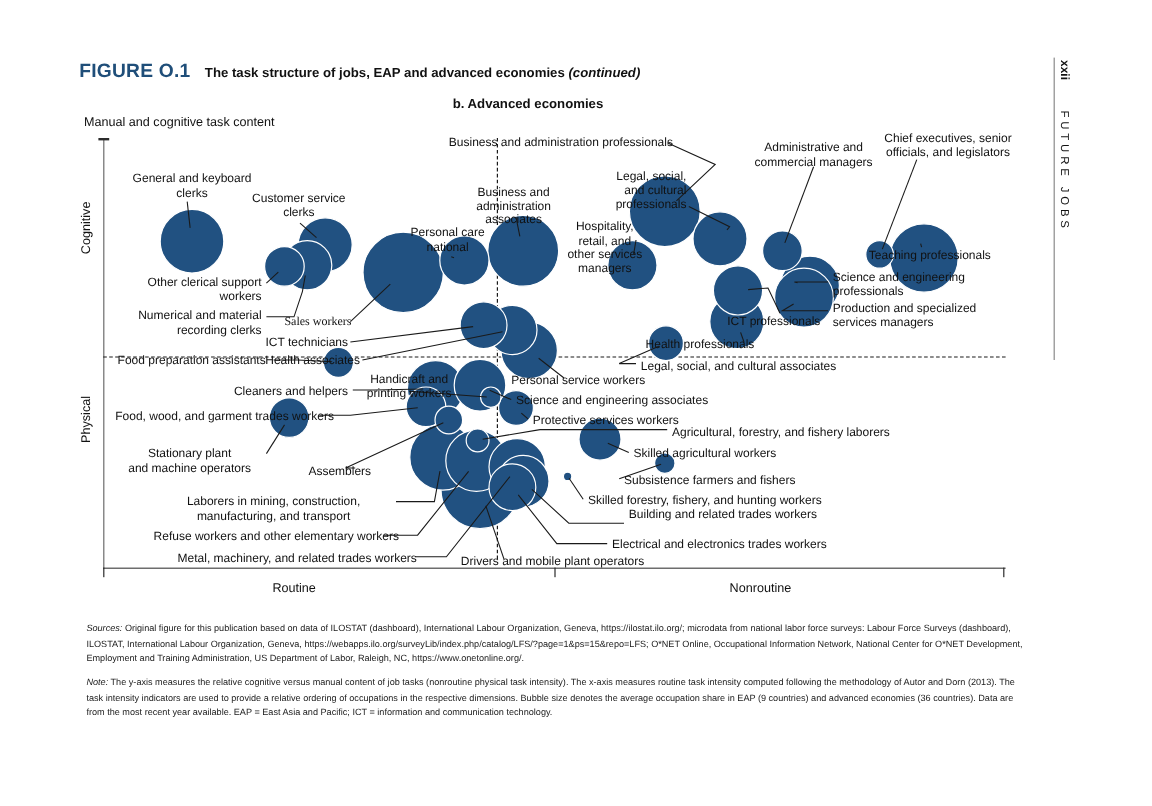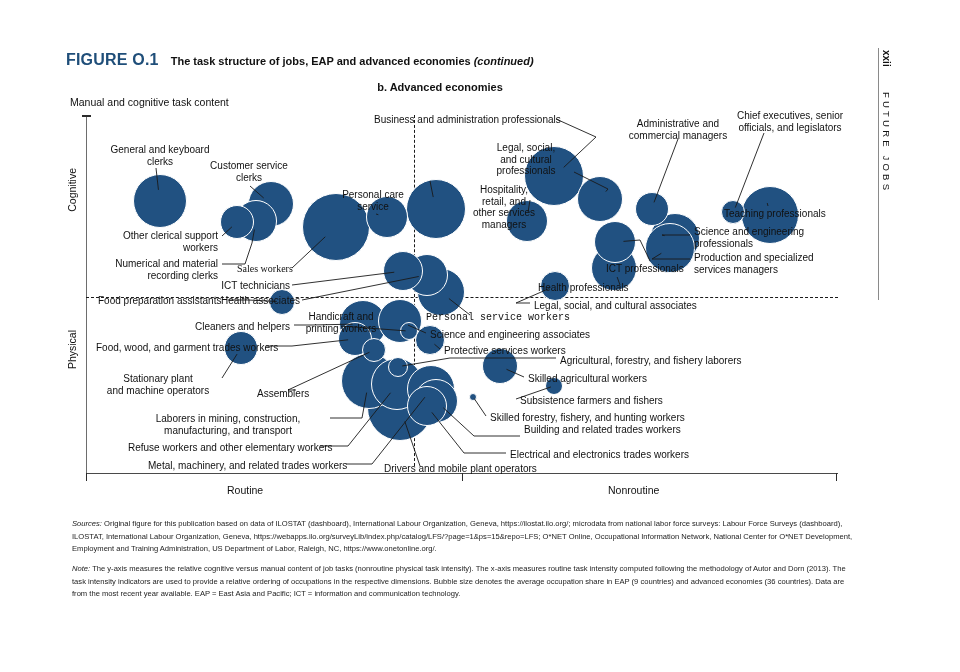--- a/index.html
+++ b/index.html
@@ -186,23 +186,26 @@
   <div class="lab c" style="left:98px;top:144px;width:124px;">General and keyboard
 clerks</div>
   <div class="lab c" style="left:196px;top:160px;width:106px;">Customer service
 clerks</div>
   <div class="lab r" style="left:94px;top:230px;width:124px;">Other clerical support
 workers</div>
   <div class="lab r" style="left:94px;top:258px;width:124px;">Numerical and material
 recording clerks</div>
   <div class="lab" style="left:237px;top:263px;font-family:Liberation Serif, serif;">Sales workers</div>
   <div class="lab c" style="left:330px;top:189px;width:86px;">Personal care
-service</div>
+national</div>
+  <div class="lab c" style="left:380px;top:155px;width:96px;">Business and
+administration
+associates</div>
   <div class="lab" style="left:374px;top:114px;">Business and administration professionals</div>
-  <div class="lab c" style="left:480px;top:142px;width:92px;">Legal, social,
+  <div class="lab c" style="left:480px;top:142px;width:92px;text-align:right;">Legal, social,
 and cultural
 professionals</div>
   <div class="lab c" style="left:462px;top:184px;width:84px;">Hospitality,
 retail, and
 other services
 managers</div>
   <div class="lab c" style="left:728px;top:110px;width:124px;">Chief executives, senior
 officials, and legislators</div>
   <div class="lab c" style="left:620px;top:118px;width:116px;">Administrative and
 commercial managers</div>
@@ -210,21 +213,21 @@
   <div class="lab" style="left:694px;top:226px;">Science and engineering
 professionals</div>
   <div class="lab" style="left:694px;top:252px;">Production and specialized
 services managers</div>
   <div class="lab" style="left:606px;top:263px;">ICT professionals</div>
   <div class="lab" style="left:538px;top:282px;">Health professionals</div>
   <div class="lab r" style="left:190px;top:280px;width:100px;">ICT technicians</div>
   <div class="lab r" style="left:190px;top:295px;width:110px;">Health associates</div>
   <div class="lab" style="left:534px;top:300px;">Legal, social, and cultural associates</div>
   <div class="lab" style="left:98px;top:295px;">Food preparation assistants</div>
-  <div class="lab" style="left:426px;top:312px;font-family:Liberation Mono, monospace;">Personal service workers</div>
+  <div class="lab" style="left:426px;top:312px;">Personal service workers</div>
   <div class="lab r" style="left:112px;top:321px;width:178px;">Cleaners and helpers</div>
   <div class="lab" style="left:96px;top:342px;">Food, wood, and garment trades workers</div>
   <div class="lab c" style="left:294px;top:311px;width:94px;">Handicraft and
 printing workers</div>
   <div class="lab" style="left:257px;top:388px;">Assemblers</div>
   <div class="lab c" style="left:96px;top:373px;width:124px;">Stationary plant
 and machine operators</div>
   <div class="lab" style="left:430px;top:329px;">Science and engineering associates</div>
   <div class="lab" style="left:444px;top:345px;">Protective services workers</div>
   <div class="lab" style="left:560px;top:355px;">Agricultural, forestry, and fishery laborers</div>

